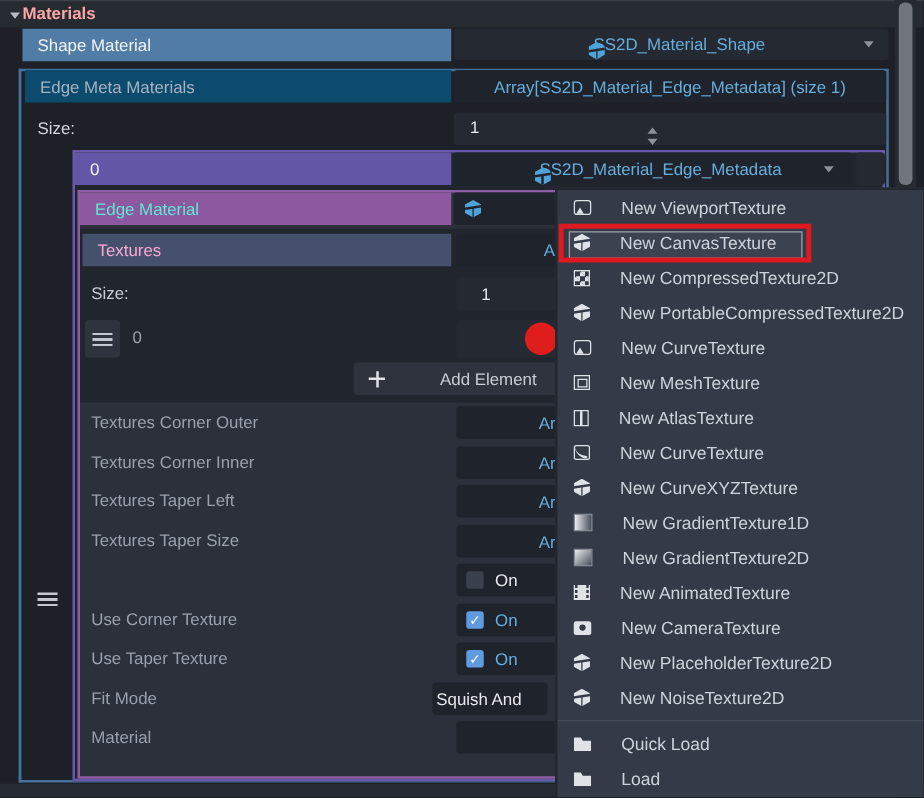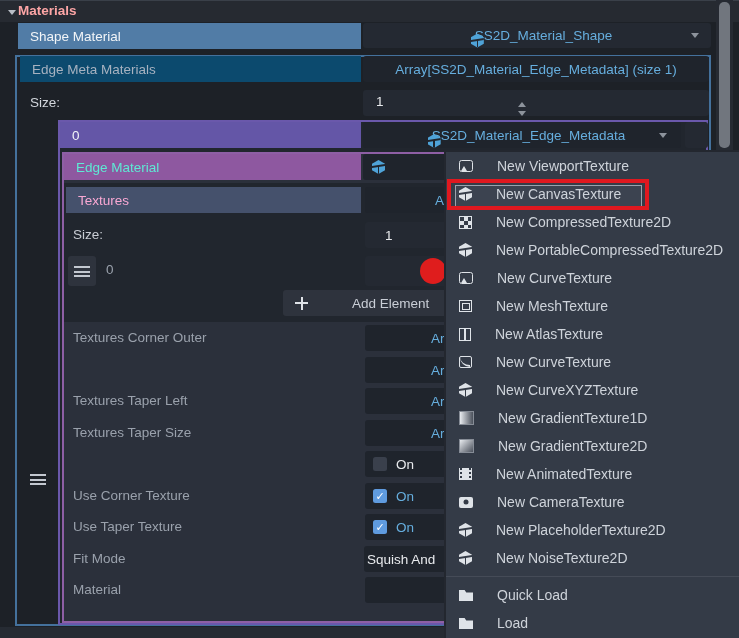--- a/index.html
+++ b/index.html
@@ -186,20 +186,21 @@
   <div class="abs addel">
     <span class="plus"></span>
     <span>Add Element</span>
   </div>
 
   <span class="abs plabel" style="top:325px">Textures Corner Outer</span>
   <div class="abs field dark" style="left:365px;top:325px;width:92px;height:26px;justify-content:flex-start">
     <span class="blue abs" style="left:66px">Ar</span>
   </div>
 
+  <span class="abs plabel" style="top:357px">Textures Corner Inner</span>
   <div class="abs field dark" style="left:365px;top:357px;width:92px;height:26px;justify-content:flex-start">
     <span class="blue abs" style="left:66px">Ar</span>
   </div>
 
   <span class="abs plabel" style="top:388px">Textures Taper Left</span>
   <div class="abs field dark" style="left:365px;top:388px;width:92px;height:26px;justify-content:flex-start">
     <span class="blue abs" style="left:66px">Ar</span>
   </div>
 
   <span class="abs plabel" style="top:420px">Textures Taper Size</span>
@@ -218,21 +219,21 @@
     <span class="blue">On</span>
   </div>
 
   <span class="abs plabel" style="top:514px">Use Taper Texture</span>
   <div class="abs field dark" style="left:365px;top:514px;width:92px;height:26px;justify-content:flex-start;gap:9px;padding-left:8px">
     <span class="cb cb-on"></span>
     <span class="blue">On</span>
   </div>
 
   <span class="abs plabel" style="top:546px">Fit Mode</span>
-  <div class="abs field dark" style="left:364px;top:546px;width:92px;height:26px;justify-content:flex-start;padding-left:3px">
+  <div class="abs field dark" style="left:346px;top:546px;width:92px;height:26px;justify-content:flex-start;padding-left:3px">
     <span class="white">Squish And</span>
   </div>
 
   <span class="abs plabel" style="top:577px">Material</span>
   <div class="abs field dark" style="left:365px;top:577px;width:92px;height:26px"></div>
 
 
   <div class="abs bottom-strip"></div>
 
   <div class="abs scroll-track"></div>

